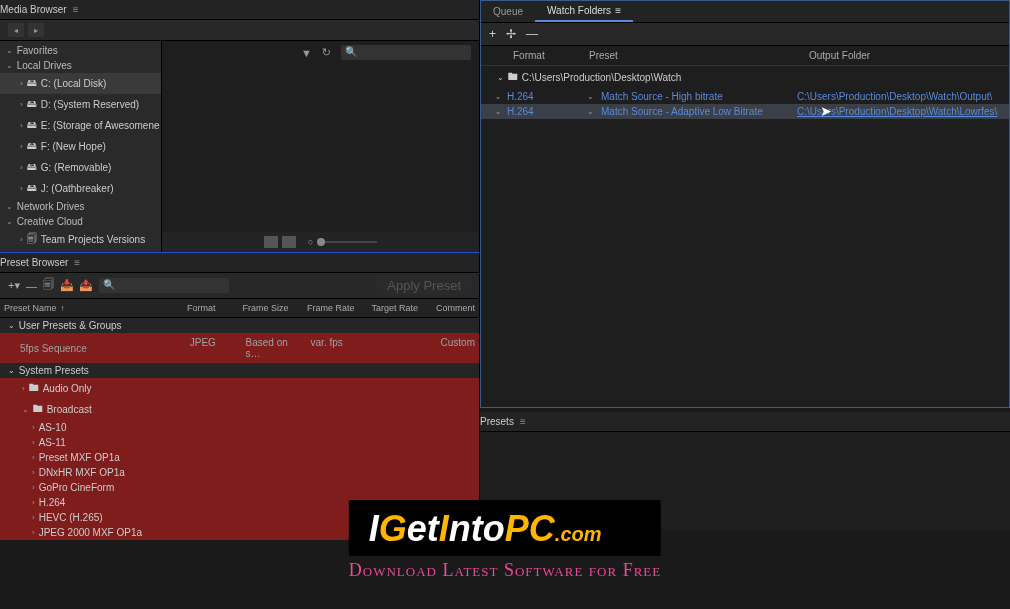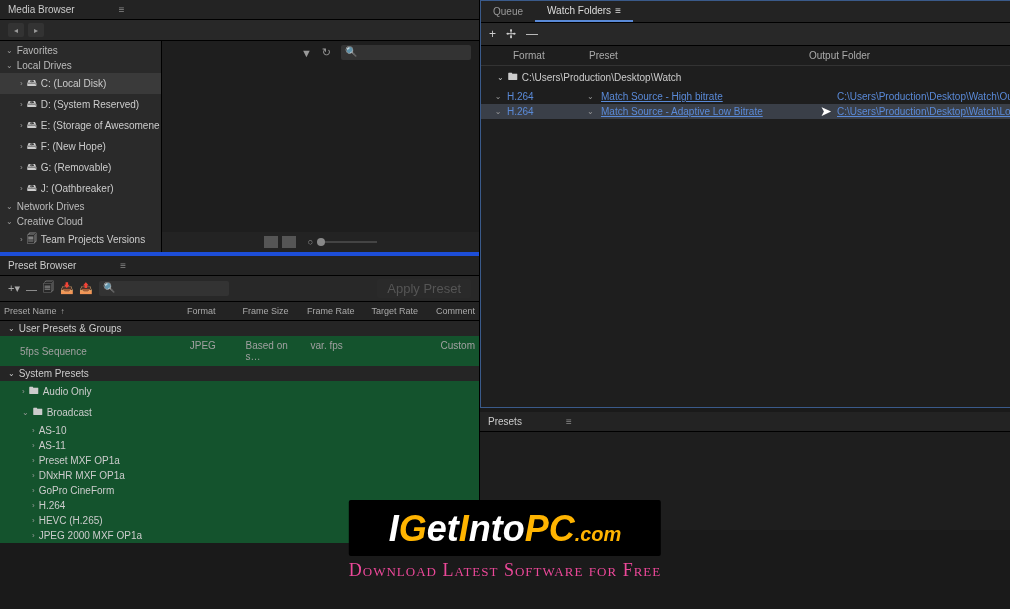--- a/index.html
+++ b/index.html
@@ -2,21 +2,21 @@
 <html><head>
 <meta charset="utf-8">
 <style>
 * { margin: 0; padding: 0; box-sizing: border-box; font-family: Arial, sans-serif; }
 body { background: #1a1a1a; width: 1010px; height: 609px; overflow: hidden; color: #a0a0a0; font-size: 10px; position: relative; }
 
 .app { display: flex; width: 100%; height: 530px; }
 .left-col { width: 480px; display: flex; flex-direction: column; border-right: 1px solid #000; }
 .right-col { flex: 1; display: flex; flex-direction: column; }
 
-.panel-header { background: #232323; padding: 4px 8px; font-size: 10px; color: #ccc; display: flex; align-items: center; border-bottom: 1px solid #000; gap: 38px; }
+.panel-header { background: #232323; padding: 4px 0; font-size: 10px; color: #ccc; display: flex; align-items: center; border-bottom: 1px solid #000; }
 .panel-header .menu-icon { margin-left: 6px; color: #888; font-size: 10px; }
 
 
 .media-browser { height: 345px; display: flex; flex-direction: column; background: #1e1e1e; }
 .mb-toolbar { background: #282828; padding: 3px 8px; display: flex; align-items: center; gap: 4px; border-bottom: 1px solid #000; }
 .mb-nav-btn { width: 16px; height: 14px; background: #333; border-radius: 2px; display: flex; align-items: center; justify-content: center; color: #999; font-size: 8px; }
 .mb-content { flex: 1; display: flex; overflow: hidden; }
 .mb-tree { width: 162px; background: #2a2a2a; overflow-y: auto; border-right: 1px solid #000; padding: 2px 0; }
 .mb-main { flex: 1; background: #1e1e1e; display: flex; flex-direction: column; }
 .mb-filter-bar { padding: 4px 8px; display: flex; align-items: center; gap: 10px; justify-content: flex-end; }
@@ -29,21 +29,21 @@
 .mb-slider::after { content: ''; position: absolute; left: 0; top: -3px; width: 8px; height: 8px; background: #888; border-radius: 50%; }
 
 .tree-section { color: #bbb; font-size: 10px; padding: 2px 6px; cursor: default; display: flex; align-items: center; gap: 4px; }
 .tree-section .caret { font-size: 8px; color: #999; }
 .tree-item { color: #ccc; font-size: 10px; padding: 2px 6px 2px 20px; cursor: default; display: flex; align-items: center; gap: 4px; white-space: nowrap; overflow: hidden; }
 .tree-item.selected { background: #3a3a3a; }
 .tree-item .caret { font-size: 8px; color: #999; }
 .tree-item .drive-icon { font-size: 10px; }
 
 
-.preset-browser { flex: 1; display: flex; flex-direction: column; background: #14532d; border-top: 4px solid #1d4ed8; }
+.preset-browser { flex: 1; display: flex; flex-direction: column; background: #7f1d1d; border-top: 1px solid #1d4ed8; }
 .pb-toolbar { background: #282828; padding: 3px 8px; display: flex; align-items: center; gap: 6px; border-bottom: 1px solid #000; }
 .pb-btn { color: #aaa; font-size: 11px; }
 .pb-search { background: #333; color: #aaa; border: none; padding: 2px 6px 2px 18px; border-radius: 2px; width: 130px; font-size: 10px; }
 .pb-apply { margin-left: auto; background: #2a2a2a; color: #555; padding: 2px 10px; border-radius: 2px; font-size: 13px; }
 .pb-columns { display: flex; background: #232323; padding: 2px 0; font-size: 9px; color: #aaa; border-bottom: 1px solid #000; }
 .pb-col { padding: 2px 4px; }
 .pb-col.name { width: 200px; display: flex; align-items: center; gap: 4px; }
 .pb-col.format { width: 60px; }
 .pb-col.framesize { width: 70px; }
 .pb-col.framerate { width: 70px; }
@@ -69,28 +69,28 @@
 .wf-col.preset { width: 220px; }
 .wf-list { flex: 1; }
 .wf-folder { padding: 3px 8px 3px 16px; color: #ccc; font-size: 10px; display: flex; align-items: center; gap: 4px; }
 .wf-folder .caret { font-size: 8px; }
 .wf-folder .folder-icon { font-size: 10px; }
 .wf-row { display: flex; align-items: center; padding: 2px 8px; font-size: 10px; }
 .wf-row.selected { background: #3a3f48; }
 .wf-row .caret { font-size: 8px; color: #999; width: 18px; text-align: center; }
 .wf-row .format { color: #5a8ad8; width: 80px; }
 .wf-row .dd { font-size: 8px; color: #999; width: 14px; }
-.wf-row .preset { color: #5a8ad8; width: 236px; text-decoration: underline; }
+.wf-row .preset { color: #5a8ad8; width: 196px; }
 .wf-row .output { color: #5a8ad8; }
 .wf-row.selected .output { text-decoration: underline; }
 
 .encoding-panel { flex: 1; background: #1e1e1e; margin-top: 4px; }
 
 
-.watermark { position: absolute; left: 50%; top: 500px; transform: translateX(-50%); text-align: center; }
+.watermark { position: absolute; left: 50%; top: 500px; transform: translateX(-50%); }
 .wm-box { background: #000; padding: 8px 20px 6px; border-radius: 2px; }
 .wm-main { font-family: Georgia, serif; font-size: 36px; font-weight: bold; font-style: italic; }
 .wm-i { color: #fff; }
 .wm-g { color: #ffb400; }
 .wm-com { color: #ffb400; font-size: 20px; }
 .wm-sub { color: #ec4899; font-size: 18px; font-family: Georgia, serif; margin-top: 4px; letter-spacing: 1px; font-variant: small-caps; }
 
 .cursor { position: absolute; left: 820px; top: 103px; font-size: 14px; color: #fff; pointer-events: none; }
 </style>
 </head>

